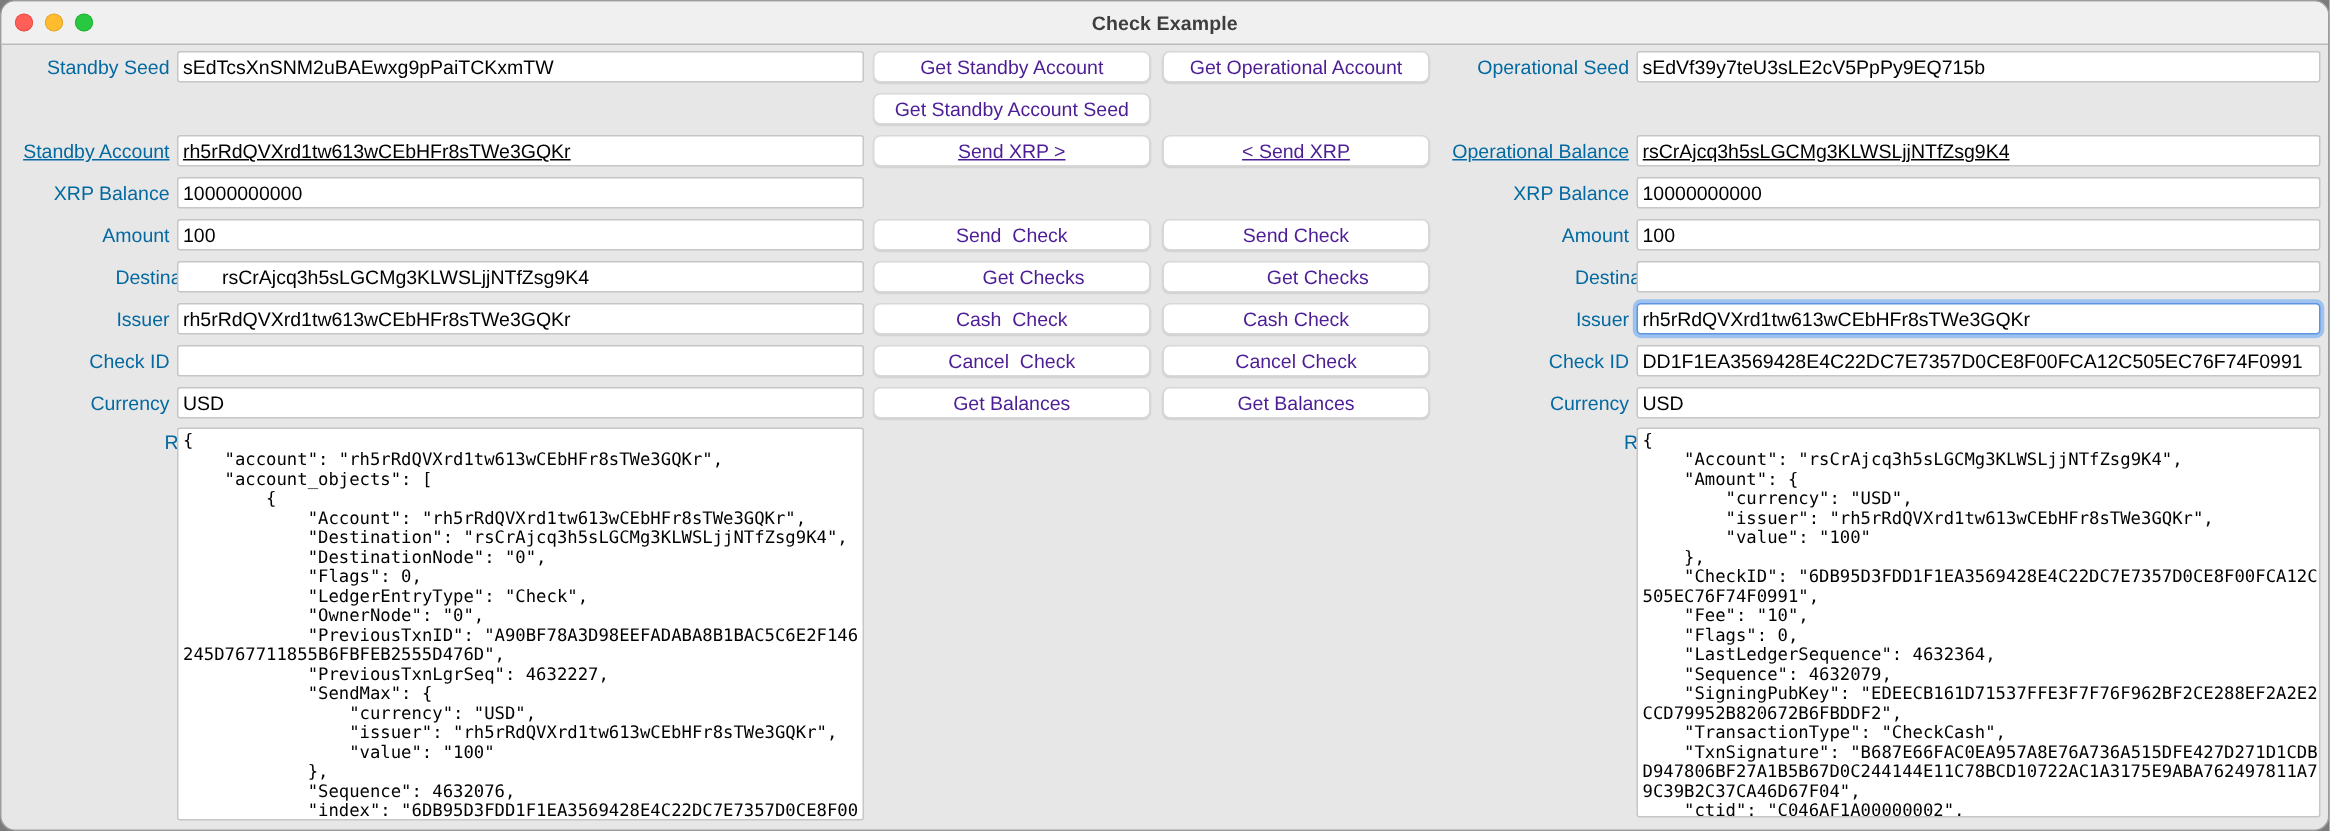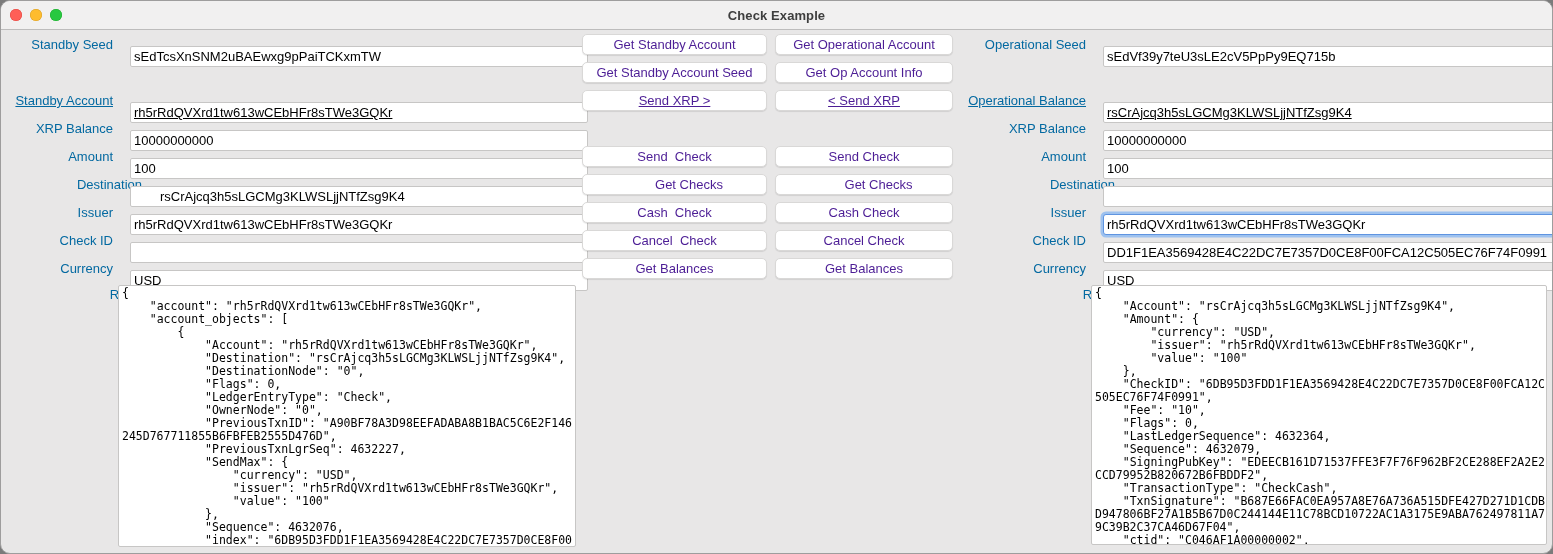--- a/index.html
+++ b/index.html
@@ -35,21 +35,21 @@
   .lbl{
     position:absolute;height:21px;line-height:21px;
     font-size:13px;color:#0369a1;text-align:right;white-space:nowrap;
   }
   .lbl.lside{left:0;width:112px;}
   .lbl.rside{left:935px;width:150px;}
   .fld{
     position:absolute;height:21px;box-sizing:border-box;
     background:#fff;border:1px solid #c7c6c5;border-radius:2px;
     font-family:"Liberation Sans",sans-serif;font-size:13px;color:#000;
-    padding:0 3px;margin:12px;outline:none;
+    padding:0 3px;margin:0;outline:none;
   }
   .fld.lside{left:117px;width:458px;}
   .fld.rside{left:1090px;width:456px;}
   .fld.focused{
     border:1px solid #5f94e0;border-radius:3px;
     box-shadow:0 0 0 2.5px #9ec2ef;
   }
   .btn{
     position:absolute;height:21px;box-sizing:border-box;margin:0;
     background:#fff;border:1px solid #d9d8d7;border-radius:5px;
@@ -140,21 +140,20 @@
     <button class="btn colA r1">Get Standby Account</button>
     <button class="btn colA r2">Get Standby Account Seed</button>
     <button class="btn colA r3">Send XRP &gt;</button>
     <button class="btn colA r5">Send  Check</button>
     <button class="btn colA r6">Get Checks</button>
     <button class="btn colA r7">Cash  Check</button>
     <button class="btn colA r8">Cancel  Check</button>
     <button class="btn colA r9">Get Balances</button>
 
     <button class="btn colB r1">Get Operational Account</button>
-    <button class="btn colB r2">Get Op Account Info</button>
     <button class="btn colB r3">&lt; Send XRP</button>
     <button class="btn colB r5">Send Check</button>
     <button class="btn colB r6">Get Checks</button>
     <button class="btn colB r7">Cash Check</button>
     <button class="btn colB r8">Cancel Check</button>
     <button class="btn colB r9">Get Balances</button>
 
     <div class="lbl rside r1">Operational Seed</div>
     <input class="fld rside r1" value="sEdVf39y7teU3sLE2cV5PpPy9EQ715b" style="">
 

